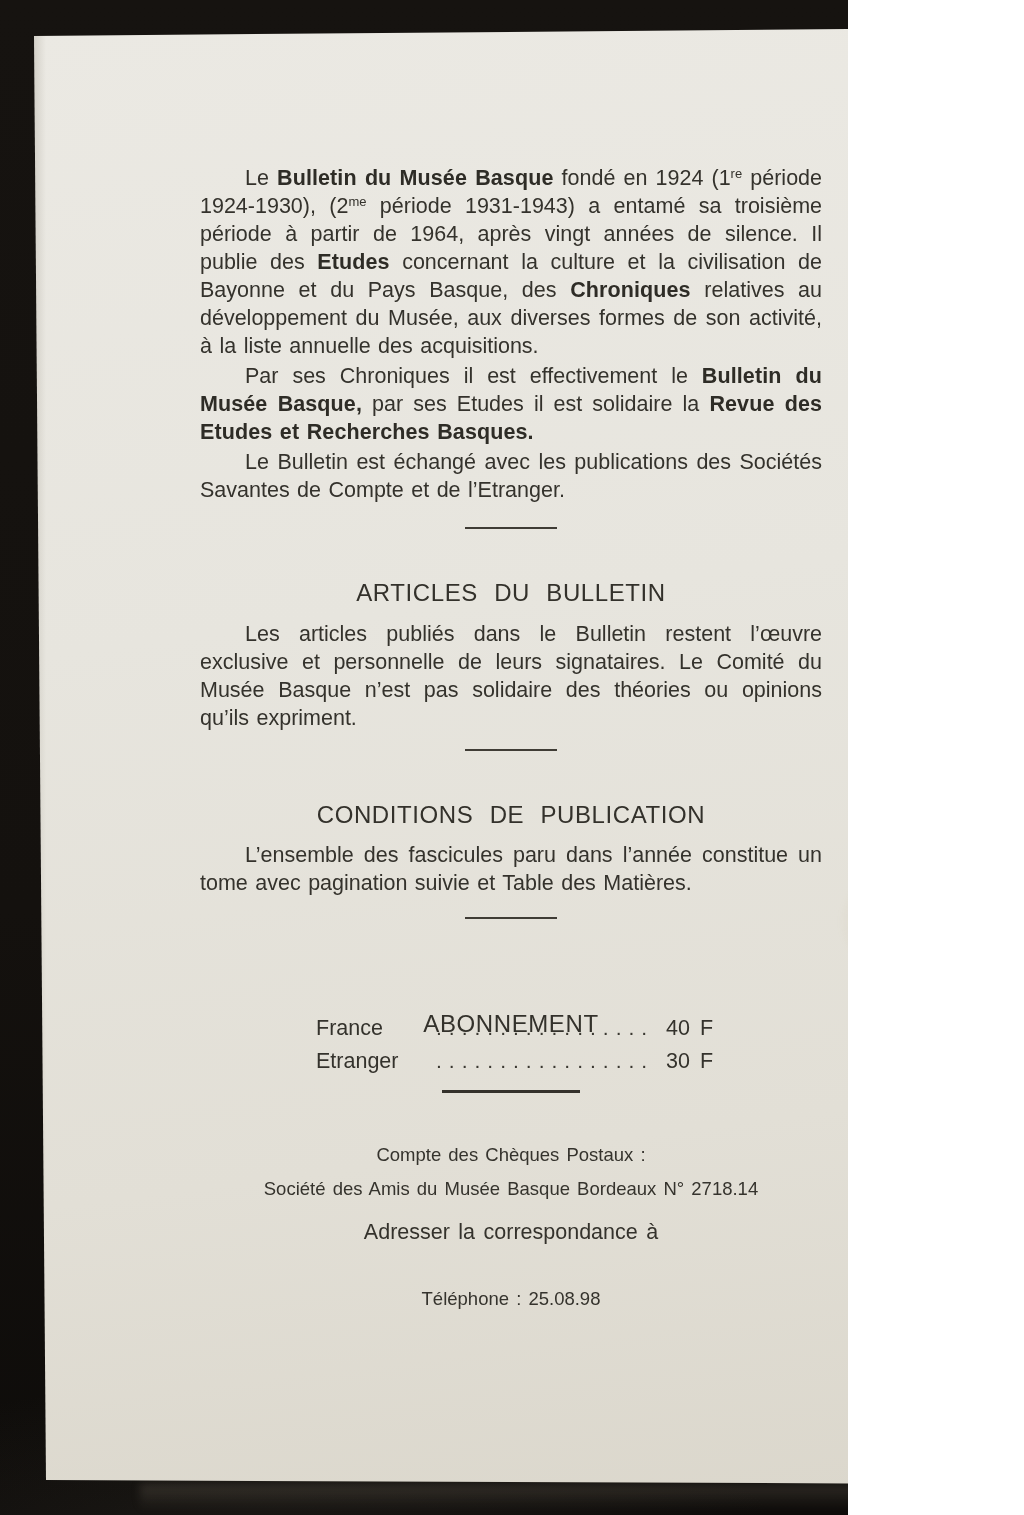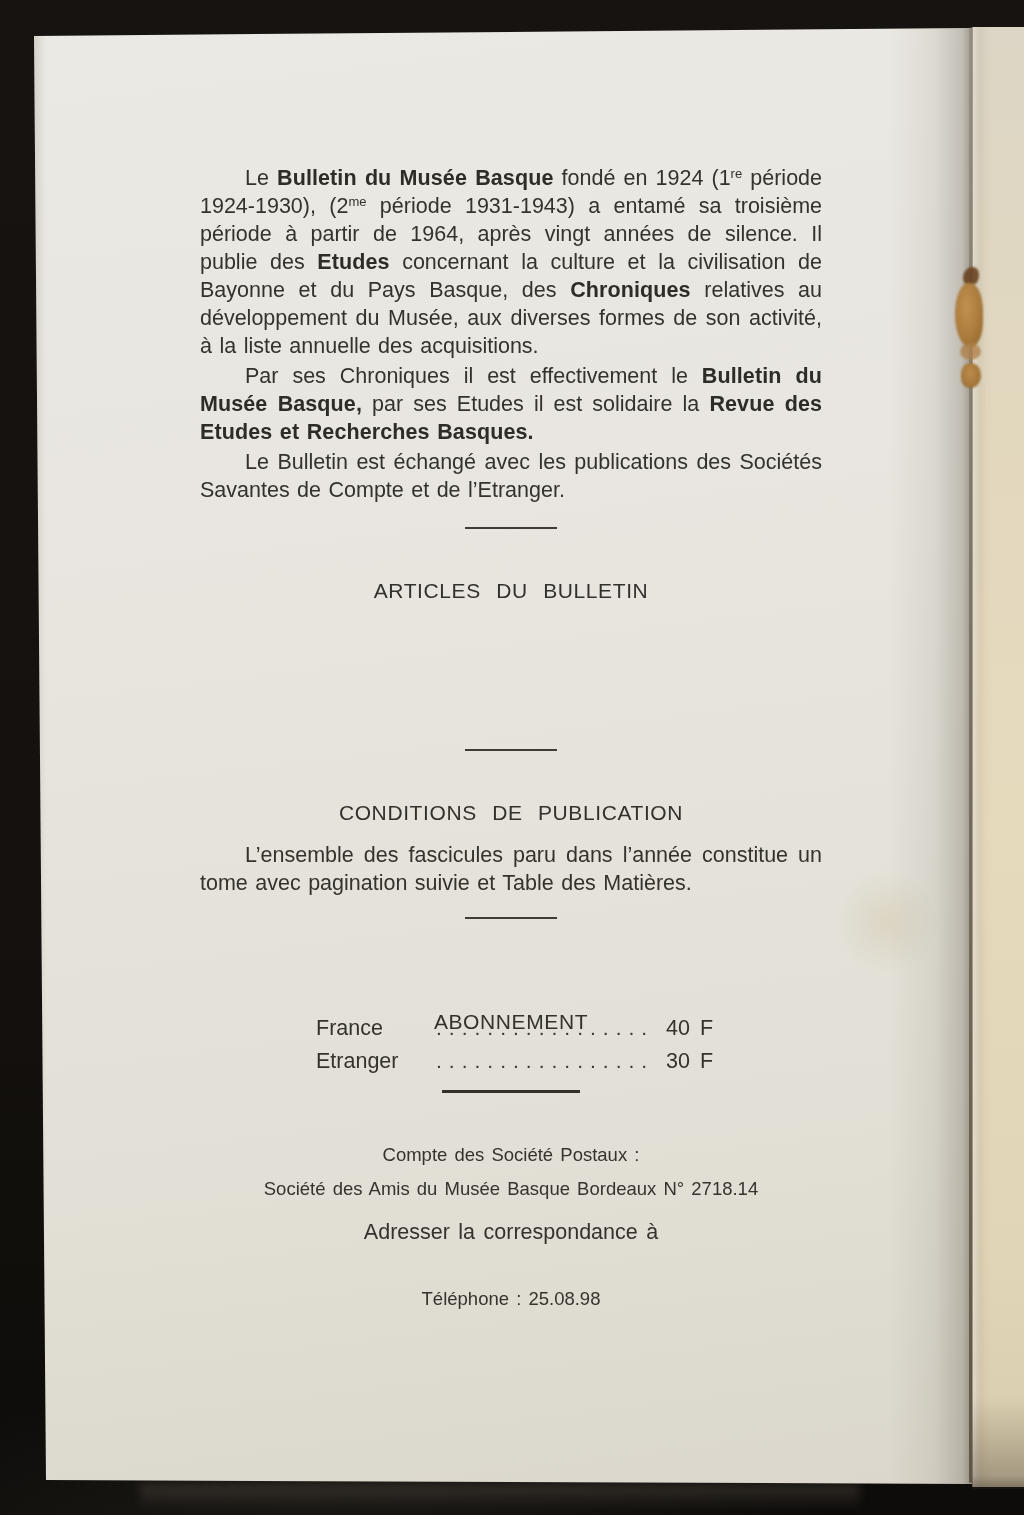--- a/index.html
+++ b/index.html
@@ -1,20 +1,20 @@
 <!DOCTYPE html>
 <html><head>
 <meta charset="utf-8">
 <style>
   html, body { margin: 0; padding: 0; }
   body { font-family: "Liberation Sans", sans-serif; }
 
   .stage {
     position: relative;
-    width: 1024px;
+    width: 848px;
     height: 1515px;
     overflow: hidden;
     background:
       radial-gradient(900px 300px at 30% 103%, rgba(70,66,58,0.25), rgba(0,0,0,0) 60%),
       linear-gradient(180deg, #161310 0%, #14110e 60%, #0e0c0a 100%);
   }
 
   
   .page-shadow {
     position: absolute;
@@ -55,21 +55,21 @@
     position: absolute; margin: 0; width: 100%;
     font-size: 21.5px; line-height: 28px; word-spacing: 1.5px; color: #34322c;
   }
   .just { text-align: justify; }
   .indent { text-indent: 45px; }
   .body b { font-weight: 700; color: #2e2c26; letter-spacing: 0.1px; }
   .body sup { font-size: 13px; vertical-align: 7px; line-height: 0; }
 
   .sec-title {
     position: absolute; margin: 0; width: 100%;
-    text-align: center; font-size: 21px; font-weight: 400;
+    text-align: center; font-size: 24px; font-weight: 400;
     letter-spacing: 0.6px; word-spacing: 9px; color: #33312b;
   }
 
   .rule {
     position: absolute; left: 50%; transform: translateX(-50%);
     width: 92px; height: 2px; background: #3f3c35;
   }
   .rule.thick { width: 138px; height: 3px; background: #34312b; }
 
   .abo-table { position: absolute; left: 116px; width: 420px; }
@@ -140,20 +140,21 @@
       <p class="body just indent" style="top:138px"><span>Le </span><b>Bulletin du Musée Basque</b><span> fondé en 1924 (1</span><sup>re</sup><span> période 1924-1930), (2</span><sup>me</sup><span> période 1931-1943) a entamé sa troisième période à partir de 1964, après vingt années de silence. Il publie des </span><b>Etudes</b><span> concernant la culture et la civilisation de Bayonne et du Pays Basque, des </span><b>Chroniques</b><span> relatives au développement du Musée, aux diverses formes de son activité, à la liste annuelle des acquisitions.</span></p>
 
       <p class="body just indent" style="top:336px"><span>Par ses Chroniques il est effectivement le </span><b>Bulletin du Musée Basque,</b><span> par ses Etudes il est solidaire la </span><b>Revue des Etudes et Recherches Basques.</b></p>
 
       <p class="body just indent" style="top:422px">Le Bulletin est échangé avec les publications des Sociétés Savantes de Compte et de l’Etranger.</p>
 
       <div class="rule" style="top:501px"></div>
 
       <h2 class="sec-title" style="top:553px">ARTICLES DU BULLETIN</h2>
 
+      <p class="body just indent" style="top:594px">Les articles publiés dans le Bulletin restent l’œuvre exclusive et personnelle de leurs signataires. Le Comité du Musée Basque n’est pas solidaire des théories ou opinions qu’ils expriment.</p>
 
       <div class="rule" style="top:723px"></div>
 
       <h2 class="sec-title" style="top:775px">CONDITIONS DE PUBLICATION</h2>
 
       <p class="body just indent" style="top:815px">L’ensemble des fascicules paru dans l’année constitue un tome avec pagination suivie et Table des Matières.</p>
 
       <div class="rule" style="top:891px"></div>
 
       <h2 class="sec-title" style="top:984px">ABONNEMENT</h2>
@@ -166,21 +167,21 @@
         </div>
         <div class="abo-row">
           <span class="abo-label">Etranger</span>
           <span class="abo-dots">..................</span>
           <span class="abo-price">30 F</span>
         </div>
       </div>
 
       <div class="rule thick" style="top:1064px"></div>
 
-      <p class="center-line foot-sm" style="top:1118px">Compte des Société Postaux :</p>
+      <p class="center-line foot-sm" style="top:1118px">Compte des Chèques Postaux :</p>
       <p class="center-line foot-sm" style="top:1152px">Société des Amis du Musée Basque Bordeaux N° 2718.14</p>
 
       <p class="center-line foot-lg" style="top:1194px">Adresser la correspondance à</p>
       <p class="center-line foot-sm" style="top:1262px">Téléphone : 25.08.98</p>
 
     </div>
 
     <div class="gutter-shade"></div>
     <div class="faint-stain"></div>
   </div>

